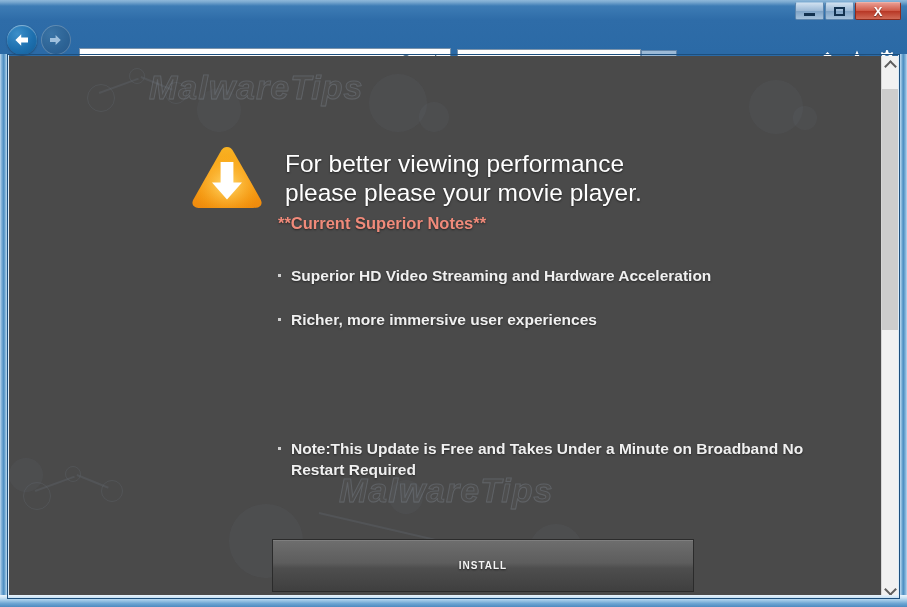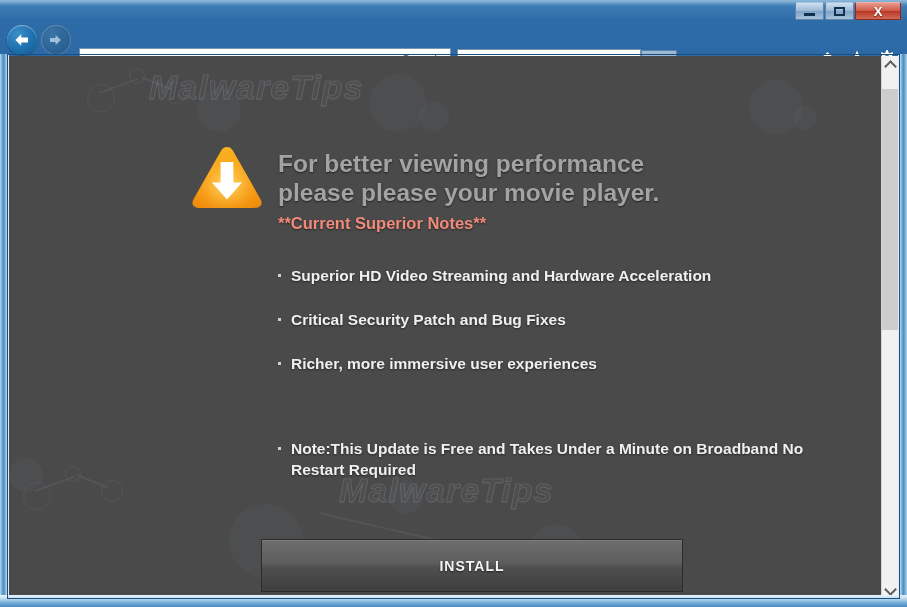--- a/index.html
+++ b/index.html
@@ -242,25 +242,25 @@
   }
   .wm-blob { position: absolute; border-radius: 50%; background: rgba(120,130,148,.17); }
   .wm-ring { position: absolute; border-radius: 50%; border: 1.5px solid rgba(130,142,160,.30); }
   .wm-line { position: absolute; height: 1.5px; background: rgba(130,142,160,.30); transform-origin: left center; }
 
   
   .dl-icon { position: absolute; left: 180px; top: 88px; }
 
   .headline {
     position: absolute;
-    left: 269px; top: 93px;
+    left: 276px; top: 93px;
     width: 560px;
-    color: #a3a3a3;
+    color: #ffffff;
     font-size: 24.5px;
-    font-weight: bold;
+    font-weight: normal;
     line-height: 29px;
     text-shadow: 0 1px 2px rgba(0,0,0,.55);
   }
   .relnotes {
     position: absolute;
     left: 269px; top: 158px;
     color: #f08a7a;
     font-size: 16.5px;
     font-weight: bold;
     text-shadow: 0 1px 2px rgba(0,0,0,.5);
@@ -302,27 +302,27 @@
   .note:before {
     content: "";
     position: absolute;
     left: 1px; top: 9px;
     width: 3px; height: 3px;
     background: #cfcfcf;
   }
 
   .install-btn {
     position: absolute;
-    left: 252px; top: 483px;
+    left: 263px; top: 483px;
     width: 422px; height: 53px;
     box-sizing: border-box;
     border: 1px solid #2b2b2b;
     background: linear-gradient(to bottom, #6e6e6e 0%, #5d5d5d 45%, #4e4e4e 55%, #3f3f3f 100%);
     color: #f4f4f4;
-    font-size: 14px;
+    font-size: 10px;
     font-weight: bold;
     letter-spacing: 1px;
     display: flex;
     align-items: center;
     justify-content: center;
     text-shadow: 0 1px 2px rgba(0,0,0,.6);
     box-shadow: inset 0 1px 0 rgba(255,255,255,.12);
   }
 
   
@@ -484,21 +484,20 @@
 
       <div class="headline">
         <div>For better viewing performance</div>
         <div>please please your movie player.</div>
       </div>
 
       <div class="relnotes">**Current Superior Notes**</div>
 
       <div class="bullets">
         <div class="bullet">Superior HD Video Streaming and Hardware Acceleration</div>
-        <div class="bullet">Critical Security Patch and Bug Fixes</div>
         <div class="bullet">Richer, more immersive user experiences</div>
       </div>
 
       <div class="note">Note:This Update is Free and Takes Under a Minute on Broadband No Restart Required</div>
 
       <div class="install-btn">INSTALL</div>
 
     </div>
   </div>
 

